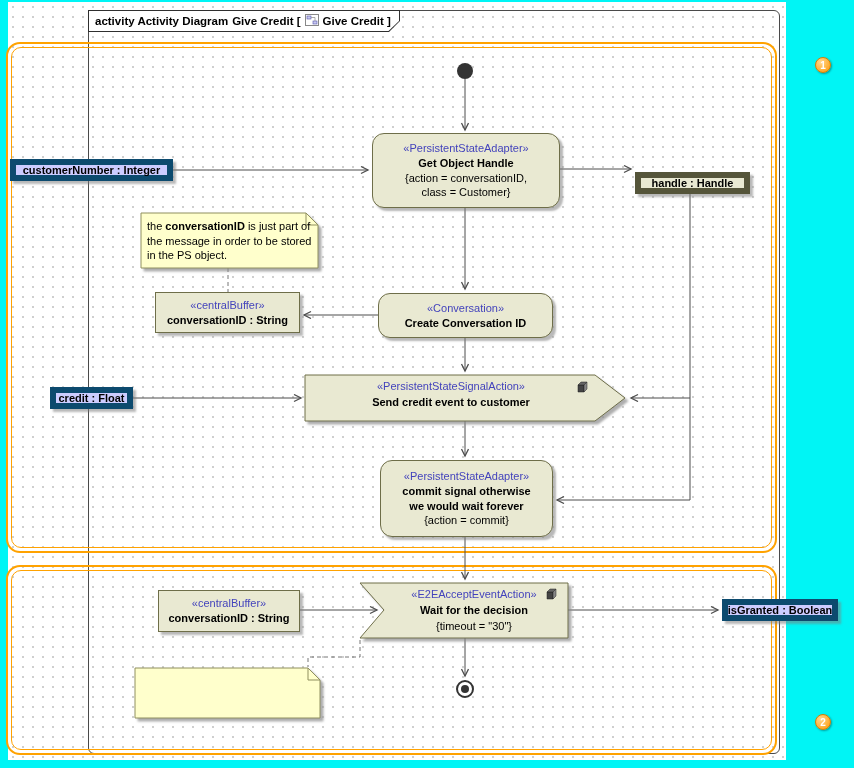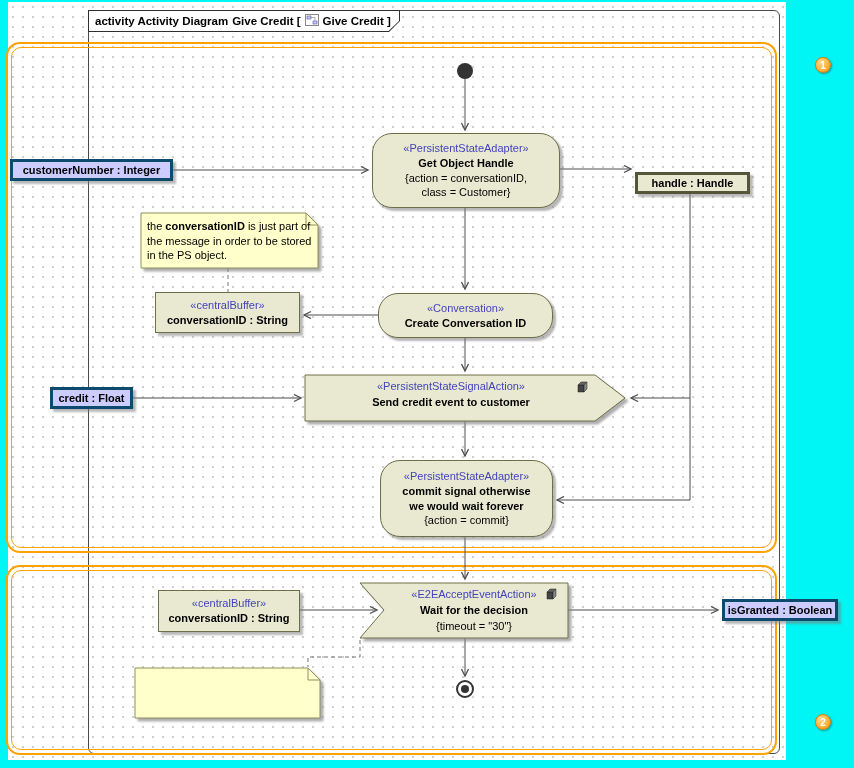--- a/index.html
+++ b/index.html
@@ -10,23 +10,23 @@
             background-image: radial-gradient(circle, #cfcfcf 1px, transparent 1.1px);
             background-size: 10px 10px; }
   #dframe { position: absolute; left: 88px; top: 10px; width: 692px; height: 744px;
             border: 1px solid #4a4a4a; border-radius: 6px; }
   .region { position: absolute; border: 2px solid #FFA200; border-radius: 14px; }
   .region-inner { position: absolute; inset: 3px; border: 1px solid #FFA200; border-radius: 10px; }
   svg.overlay { position: absolute; left: 0; top: 0; }
   .node { position: absolute; display: flex; flex-direction: column; align-items: center; justify-content: center;
           text-align: center; background: #E9E9D2; border: 1px solid #6e6e49;
           box-shadow: 3px 3px 2px rgba(125,125,125,.55); line-height: 1.35; }
-  .round { border-radius: 20px; justify-content: center; }
+  .round { border-radius: 12px; justify-content: center; }
   .obj { position: absolute; display: flex; align-items: center; justify-content: center;
-         background: #CCCCFF; border: 3px solid #0c4a6e; box-shadow: 3px 3px 2px rgba(125,125,125,.55);
+         background: #CCCCFF; border: 6px solid #0c4a6e; box-shadow: 3px 3px 2px rgba(125,125,125,.55);
          font-weight: bold; white-space: nowrap; }
   .beige { background: #E9E9D2; border-color: #55553a; }
   .stereo { color: #4343BC; }
   .bold { font-weight: bold; }
   .ptext { position: absolute; display: flex; flex-direction: column; align-items: center; text-align: center; line-height: 1.45; }
   .note-text { position: absolute; line-height: 1.34; text-align: left; }
   .badge { position: absolute; width: 16px; height: 16px; border-radius: 50%;
            background: radial-gradient(circle at 35% 30%, #ffd78f, #ff9800);
            border: 1px solid #d97c00; color: #fff; font-weight: bold; font-size: 10px;
            display: flex; align-items: center; justify-content: center; box-shadow: 1px 1px 2px rgba(0,0,0,.35); }

